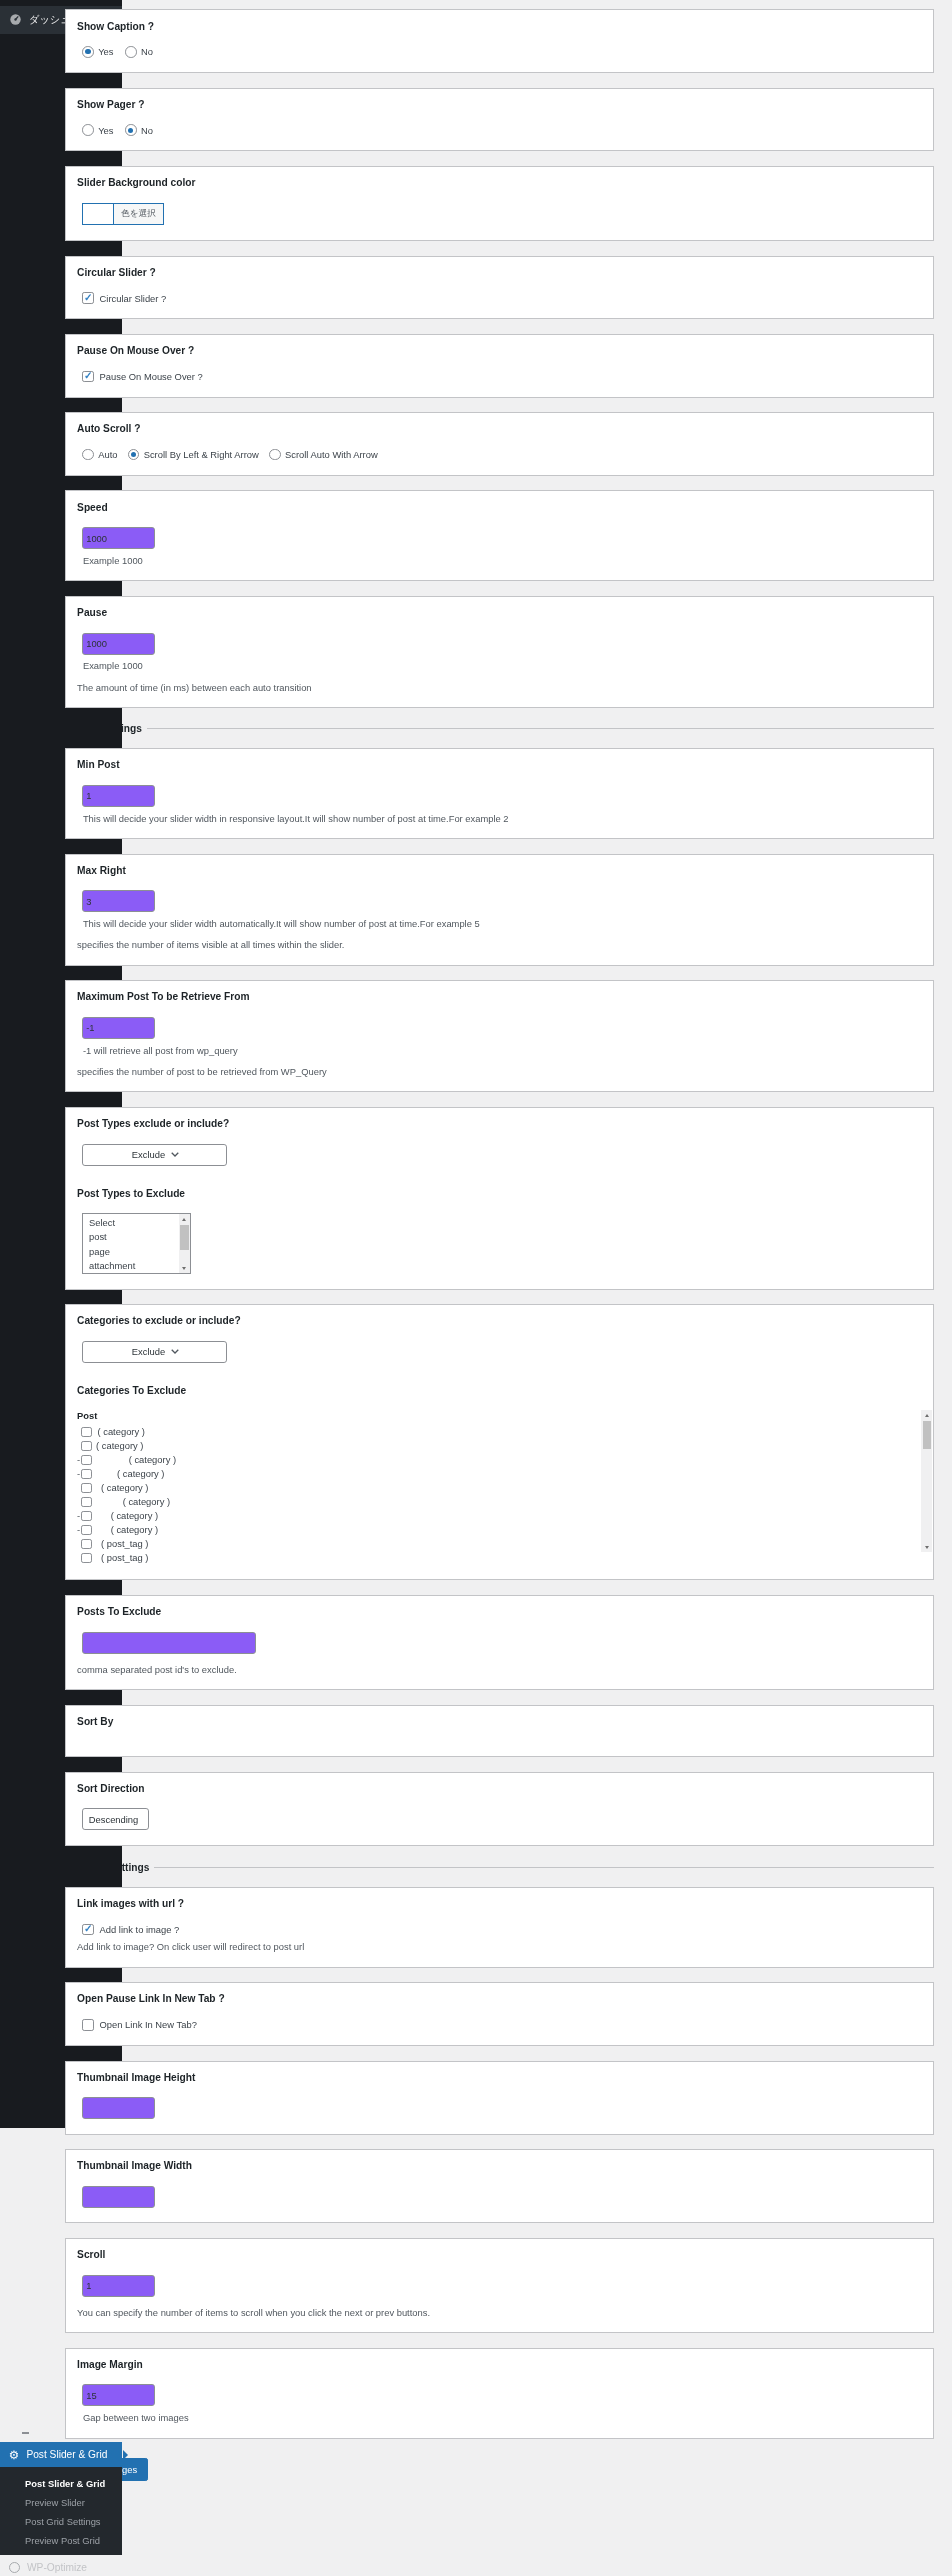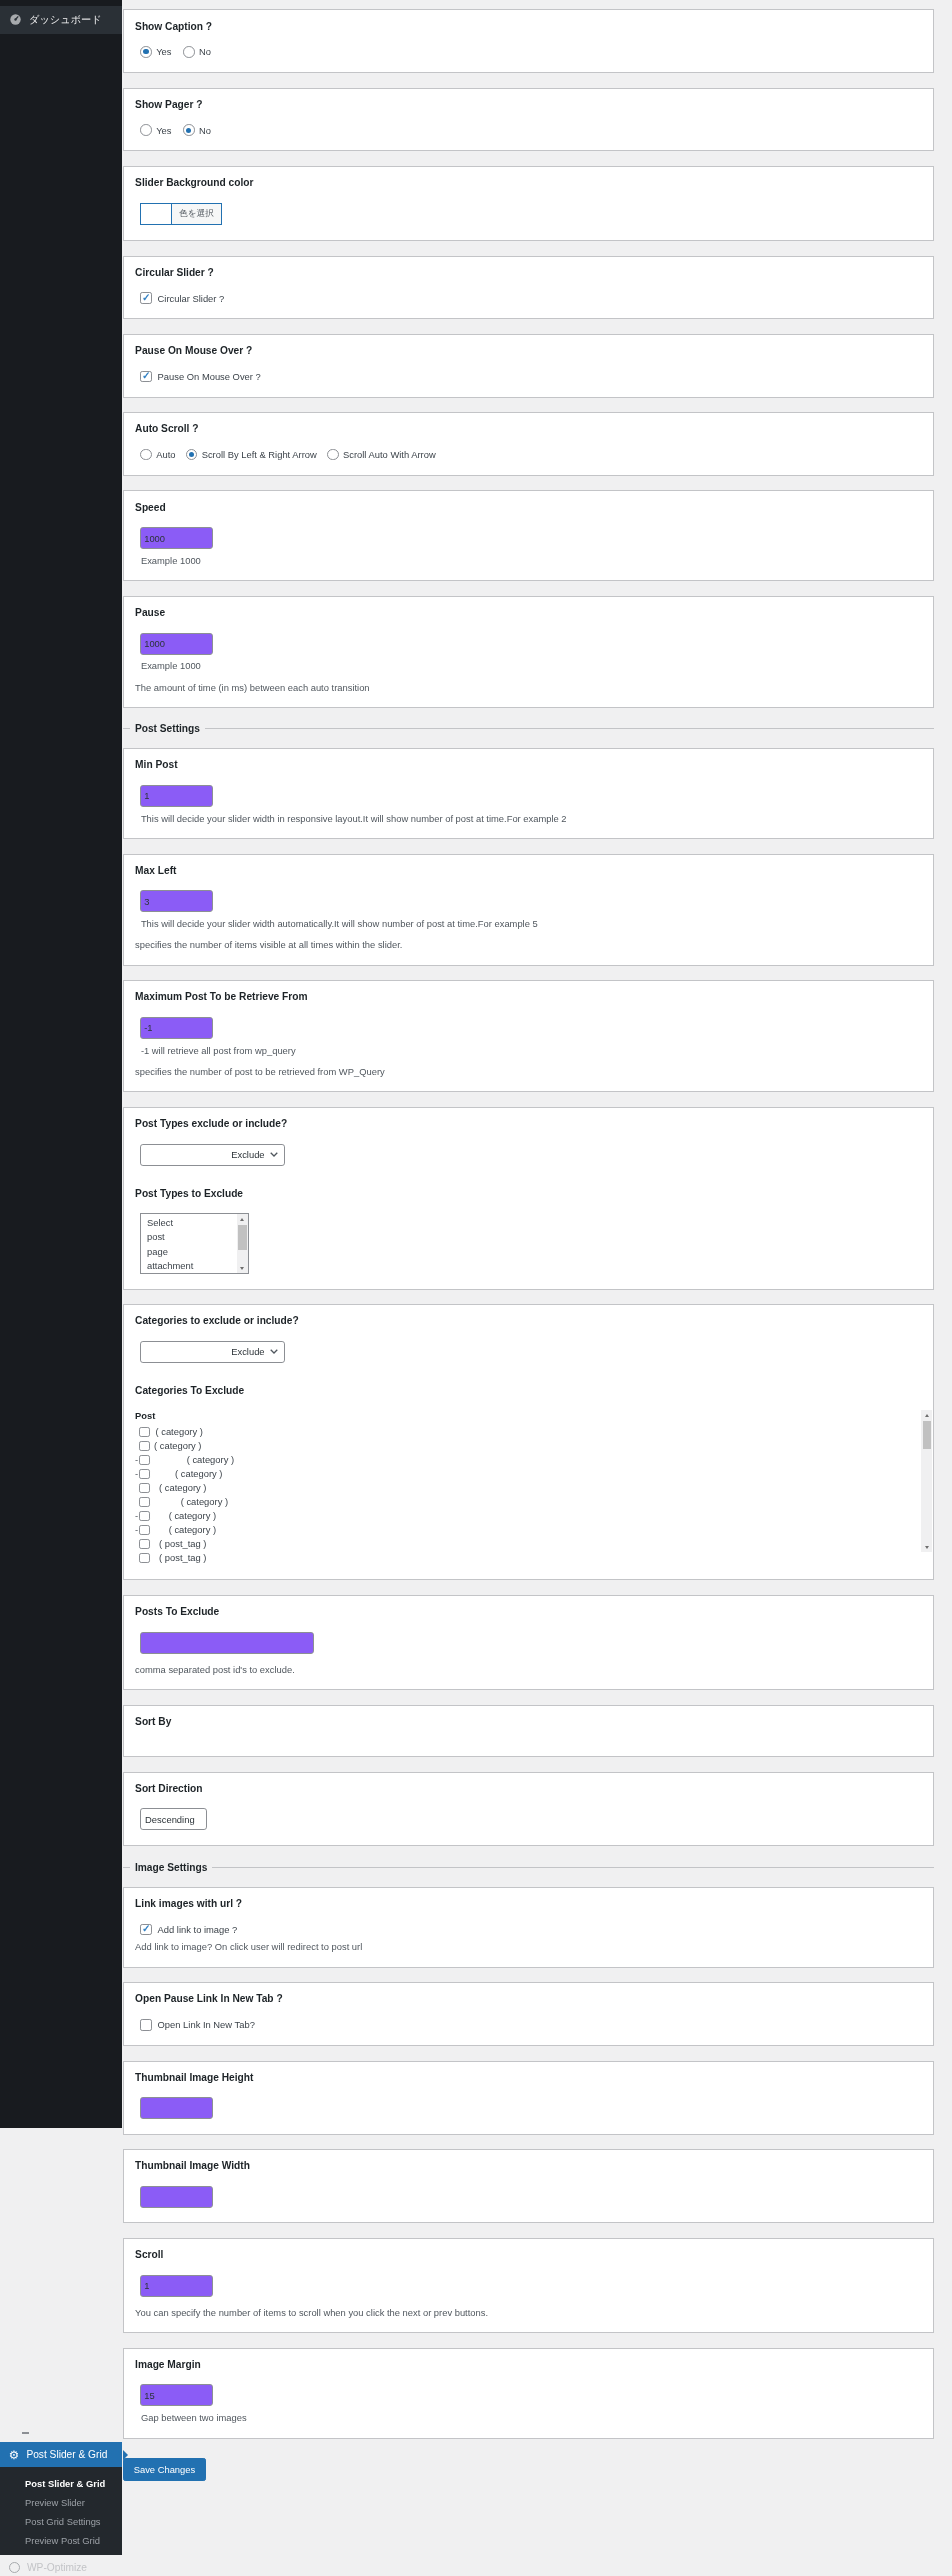--- a/index.html
+++ b/index.html
@@ -21,21 +21,21 @@
   .mi-arrow { position:absolute; right:-5.8px; top:50%; transform:translateY(-50%); width:0; height:0;
               border-top:5.8px solid transparent; border-bottom:5.8px solid transparent; border-left:5.8px solid #2271b1; }
   .submenu { background:#23282d; padding:6.5px 0 5.1px; }
   .submenu-item { height:19px; line-height:19px; padding-left:25px; font-size:9.4px; color:#9ca1a7; cursor:pointer; }
   .submenu-item.current { color:#fff; font-weight:700; }
   .mi-wpopt { display:flex; align-items:center; gap:7.3px; height:26px; padding-left:8.7px;
               font-size:10.2px; color:#c3c4c7; cursor:pointer; }
   .ring { width:11px; height:11px; border:1.5px solid #a7aaad; border-radius:50%; flex:none; }
 
   
-  .content { margin-left:108px; padding:9.4px 18px 0 14.5px; }
+  .content { margin-left:50px; padding:9.4px 18px 0 14.5px; }
   .card { background:#fff; border:0.7px solid #c3c4c7; margin-bottom:14.5px; padding:10.2px 11.6px 14.5px; position:relative; }
   .label { font-size:10.2px; font-weight:700; color:#1d2327; margin-bottom:14.5px; }
   .control { margin-left:5.1px; }
   .sub-label { font-size:10.2px; font-weight:700; color:#1d2327; margin:22px 0 14.5px; }
 
   .section-heading { display:flex; align-items:center; margin:2.9px 0 14.5px; font-size:10.2px; font-weight:700; color:#1d2327; }
   .section-heading::before { content:""; width:7.3px; height:0.7px; background:#c3c4c7; margin-right:5.1px; }
   .section-heading::after  { content:""; flex:1; height:0.7px; background:#c3c4c7; margin-left:5.1px; }
 
   .radio-row { display:flex; align-items:center; gap:11.6px; font-size:9.4px; color:#3c434a; }
@@ -46,21 +46,21 @@
   .cb-opt { display:flex; align-items:center; gap:5.8px; font-size:9.4px; color:#3c434a; cursor:pointer; }
   .cb { width:11.6px; height:11.6px; border:0.7px solid #8c8f94; border-radius:2.2px; background:#fff; position:relative; flex:none; }
   .cb.on::after { content:"\2713"; position:absolute; top:-1.5px; left:0.7px; font-size:10.2px; font-weight:700; color:#3582c4; }
 
   .text-input { height:22px; width:73px; border:0.7px solid #8c8f94; border-radius:2.9px; padding:0 3px;
                 font-family:"Liberation Sans",sans-serif; font-size:9.4px; color:#2c3338; background:#8b5cf6; }
   .text-input.wide { width:174px; }
   .desc  { font-size:9.4px; color:#50575e; margin-top:5.8px; margin-left:0.7px; }
   .desc2 { font-size:9.4px; color:#50575e; margin-top:10.2px; }
 
-  .fake-select { display:inline-flex; align-items:center; justify-content:flex-end; gap:5.8px; height:22px;
+  .fake-select { display:inline-flex; align-items:center; justify-content:center; gap:5.8px; height:22px;
                  border:0.7px solid #8c8f94; border-radius:2.9px; background:#fff; padding:0 5.8px 0 7.3px;
                  font-size:9.4px; color:#2c3338; cursor:pointer; }
   .w200 { width:145px; } .w133 { width:97px; } .w92 { width:67px; }
 
   .color-picker { display:inline-flex; align-items:stretch; height:22px; border:0.7px solid #2271b1;
                   border-radius:0; overflow:hidden; background:#f6f7f7; cursor:pointer; }
   .swatch { width:30.5px; background:#fff; border-right:0.7px solid #2271b1; }
   .pick-btn { display:flex; align-items:center; padding:0 7.3px; font-size:8.7px; color:#50575e; }
 
   .multiselect { position:relative; width:109px; height:61px; border:0.7px solid #8c8f94; background:#fff;
@@ -230,21 +230,21 @@
   <section class="card">
     <div class="label">Min Post</div>
     <div class="control">
       <input type="text" class="text-input" value="1" style="">
       <div class="desc">This will decide your slider width in responsive layout.It will show number of post at time.For example 2</div>
     </div>
   </section>
 
   
   <section class="card">
-    <div class="label">Max Left</div>
+    <div class="label">Max Right</div>
     <div class="control">
       <input type="text" class="text-input" value="3" style="">
       <div class="desc">This will decide your slider width automatically.It will show number of post at time.For example 5</div>
     </div>
     <div class="desc2">specifies the number of items visible at all times within the slider.</div>
   </section>
 
   
   <section class="card">
     <div class="label">Maximum Post To be Retrieve From</div>

